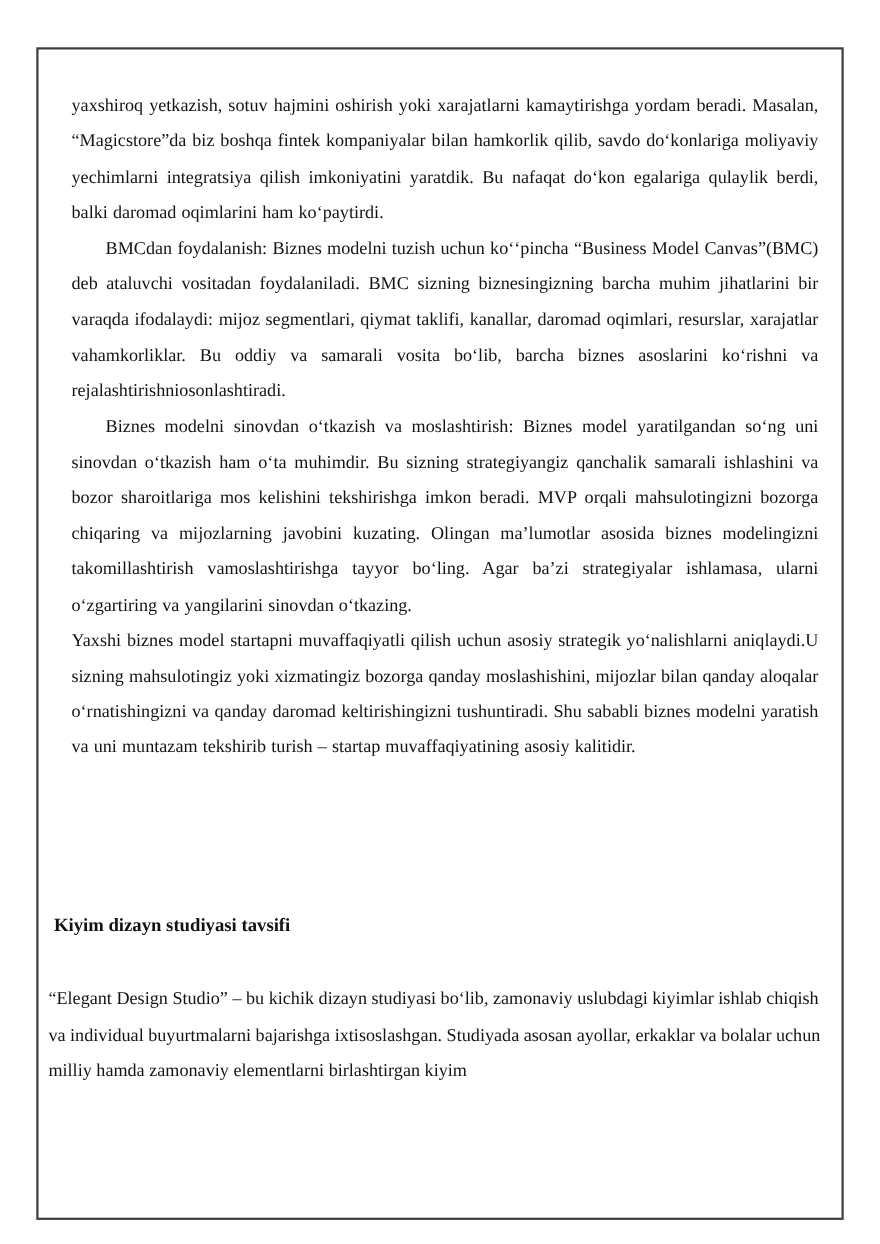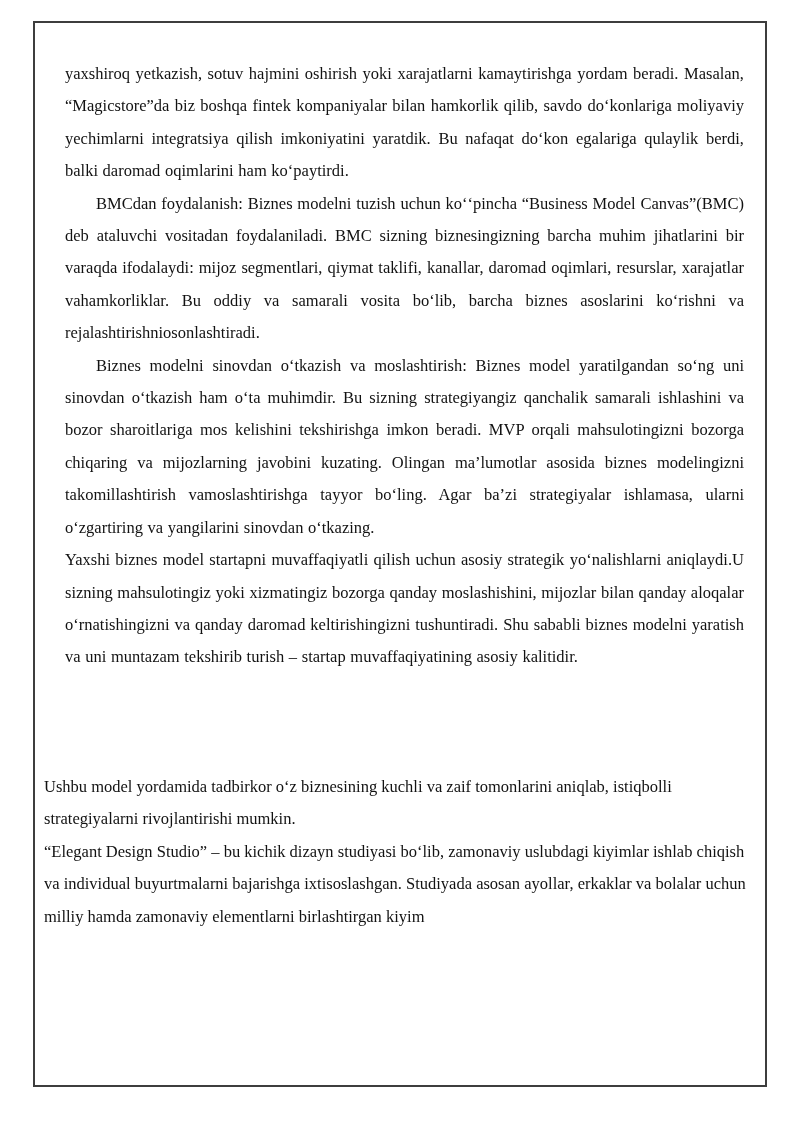--- a/index.html
+++ b/index.html
@@ -11,21 +11,21 @@
     width: 800px;
     height: 1131px;
     position: relative;
     overflow: hidden;
     font-family: "Liberation Serif", "DejaVu Serif", serif;
     color: #121212;
   }
   .page-border {
     position: absolute;
     left: 33px;
-    top: 21px;
+    top: 43px;
     width: 730px;
     height: 1062px;
     border: 2px solid #3d3d3d;
     background: #ffffff;
   }
   .block-a {
     position: absolute;
     left: 30px;
     top: 35px;
     width: 679px;
@@ -69,17 +69,17 @@
 <div class="page-border">
 
   <div class="block-a">
     <p><b class="lead"></b><span>yaxshiroq yetkazish, sotuv hajmini oshirish yoki xarajatlarni kamaytirishga yordam beradi. Masalan, “Magicstore”da biz boshqa fintek kompaniyalar bilan hamkorlik qilib, savdo doʻkonlariga moliyaviy yechimlarni integratsiya qilish imkoniyatini yaratdik. Bu nafaqat doʻkon egalariga qulaylik berdi, balki daromad oqimlarini ham koʻpaytirdi.</span></p>
     <p class="indent"><b class="lead">BMCdan foydalanish:</b><span> Biznes modelni tuzish uchun koʻʻpincha “Business Model Canvas”(BMC) deb ataluvchi vositadan foydalaniladi. BMC sizning biznesingizning barcha muhim jihatlarini bir varaqda ifodalaydi: mijoz segmentlari, qiymat taklifi, kanallar, daromad oqimlari, resurslar, xarajatlar vahamkorliklar. Bu oddiy va samarali vosita boʻlib, barcha biznes asoslarini koʻrishni va rejalashtirishniosonlashtiradi.</span></p>
     <p class="indent"><b class="lead">Biznes modelni sinovdan oʻtkazish va moslashtirish:</b><span> Biznes model yaratilgandan soʻng uni sinovdan oʻtkazish ham oʻta muhimdir. Bu sizning strategiyangiz qanchalik samarali ishlashini va bozor sharoitlariga mos kelishini tekshirishga imkon beradi. MVP orqali mahsulotingizni bozorga chiqaring va mijozlarning javobini kuzating. Olingan maʼlumotlar asosida biznes modelingizni takomillashtirish vamoslashtirishga tayyor boʻling. Agar baʼzi strategiyalar ishlamasa, ularni oʻzgartiring va yangilarini sinovdan oʻtkazing.</span></p>
     <p><b class="lead"></b><span>Yaxshi biznes model startapni muvaffaqiyatli qilish uchun asosiy strategik yoʻnalishlarni aniqlaydi.U sizning mahsulotingiz yoki xizmatingiz bozorga qanday moslashishini, mijozlar bilan qanday aloqalar oʻrnatishingizni va qanday daromad keltirishingizni tushuntiradi. Shu sababli biznes modelni yaratish va uni muntazam tekshirib turish – startap muvaffaqiyatining asosiy kalitidir.</span></p>
   </div>
 
   <div class="block-b">
-    <p>Ushbu model yordamida tadbirkor oʻz biznesining kuchli va zaif tomonlarini aniqlab, istiqbolli strategiyalarni rivojlantirishi mumkin.</p>
+    <h2>Kiyim dizayn studiyasi tavsifi</h2>
     <p>“Elegant Design Studio” – bu kichik dizayn studiyasi boʻlib, zamonaviy uslubdagi kiyimlar ishlab chiqish va individual buyurtmalarni bajarishga ixtisoslashgan. Studiyada asosan ayollar, erkaklar va bolalar uchun milliy hamda zamonaviy elementlarni birlashtirgan kiyim</p>
   </div>
 
 </div>
 
 </body></html>

